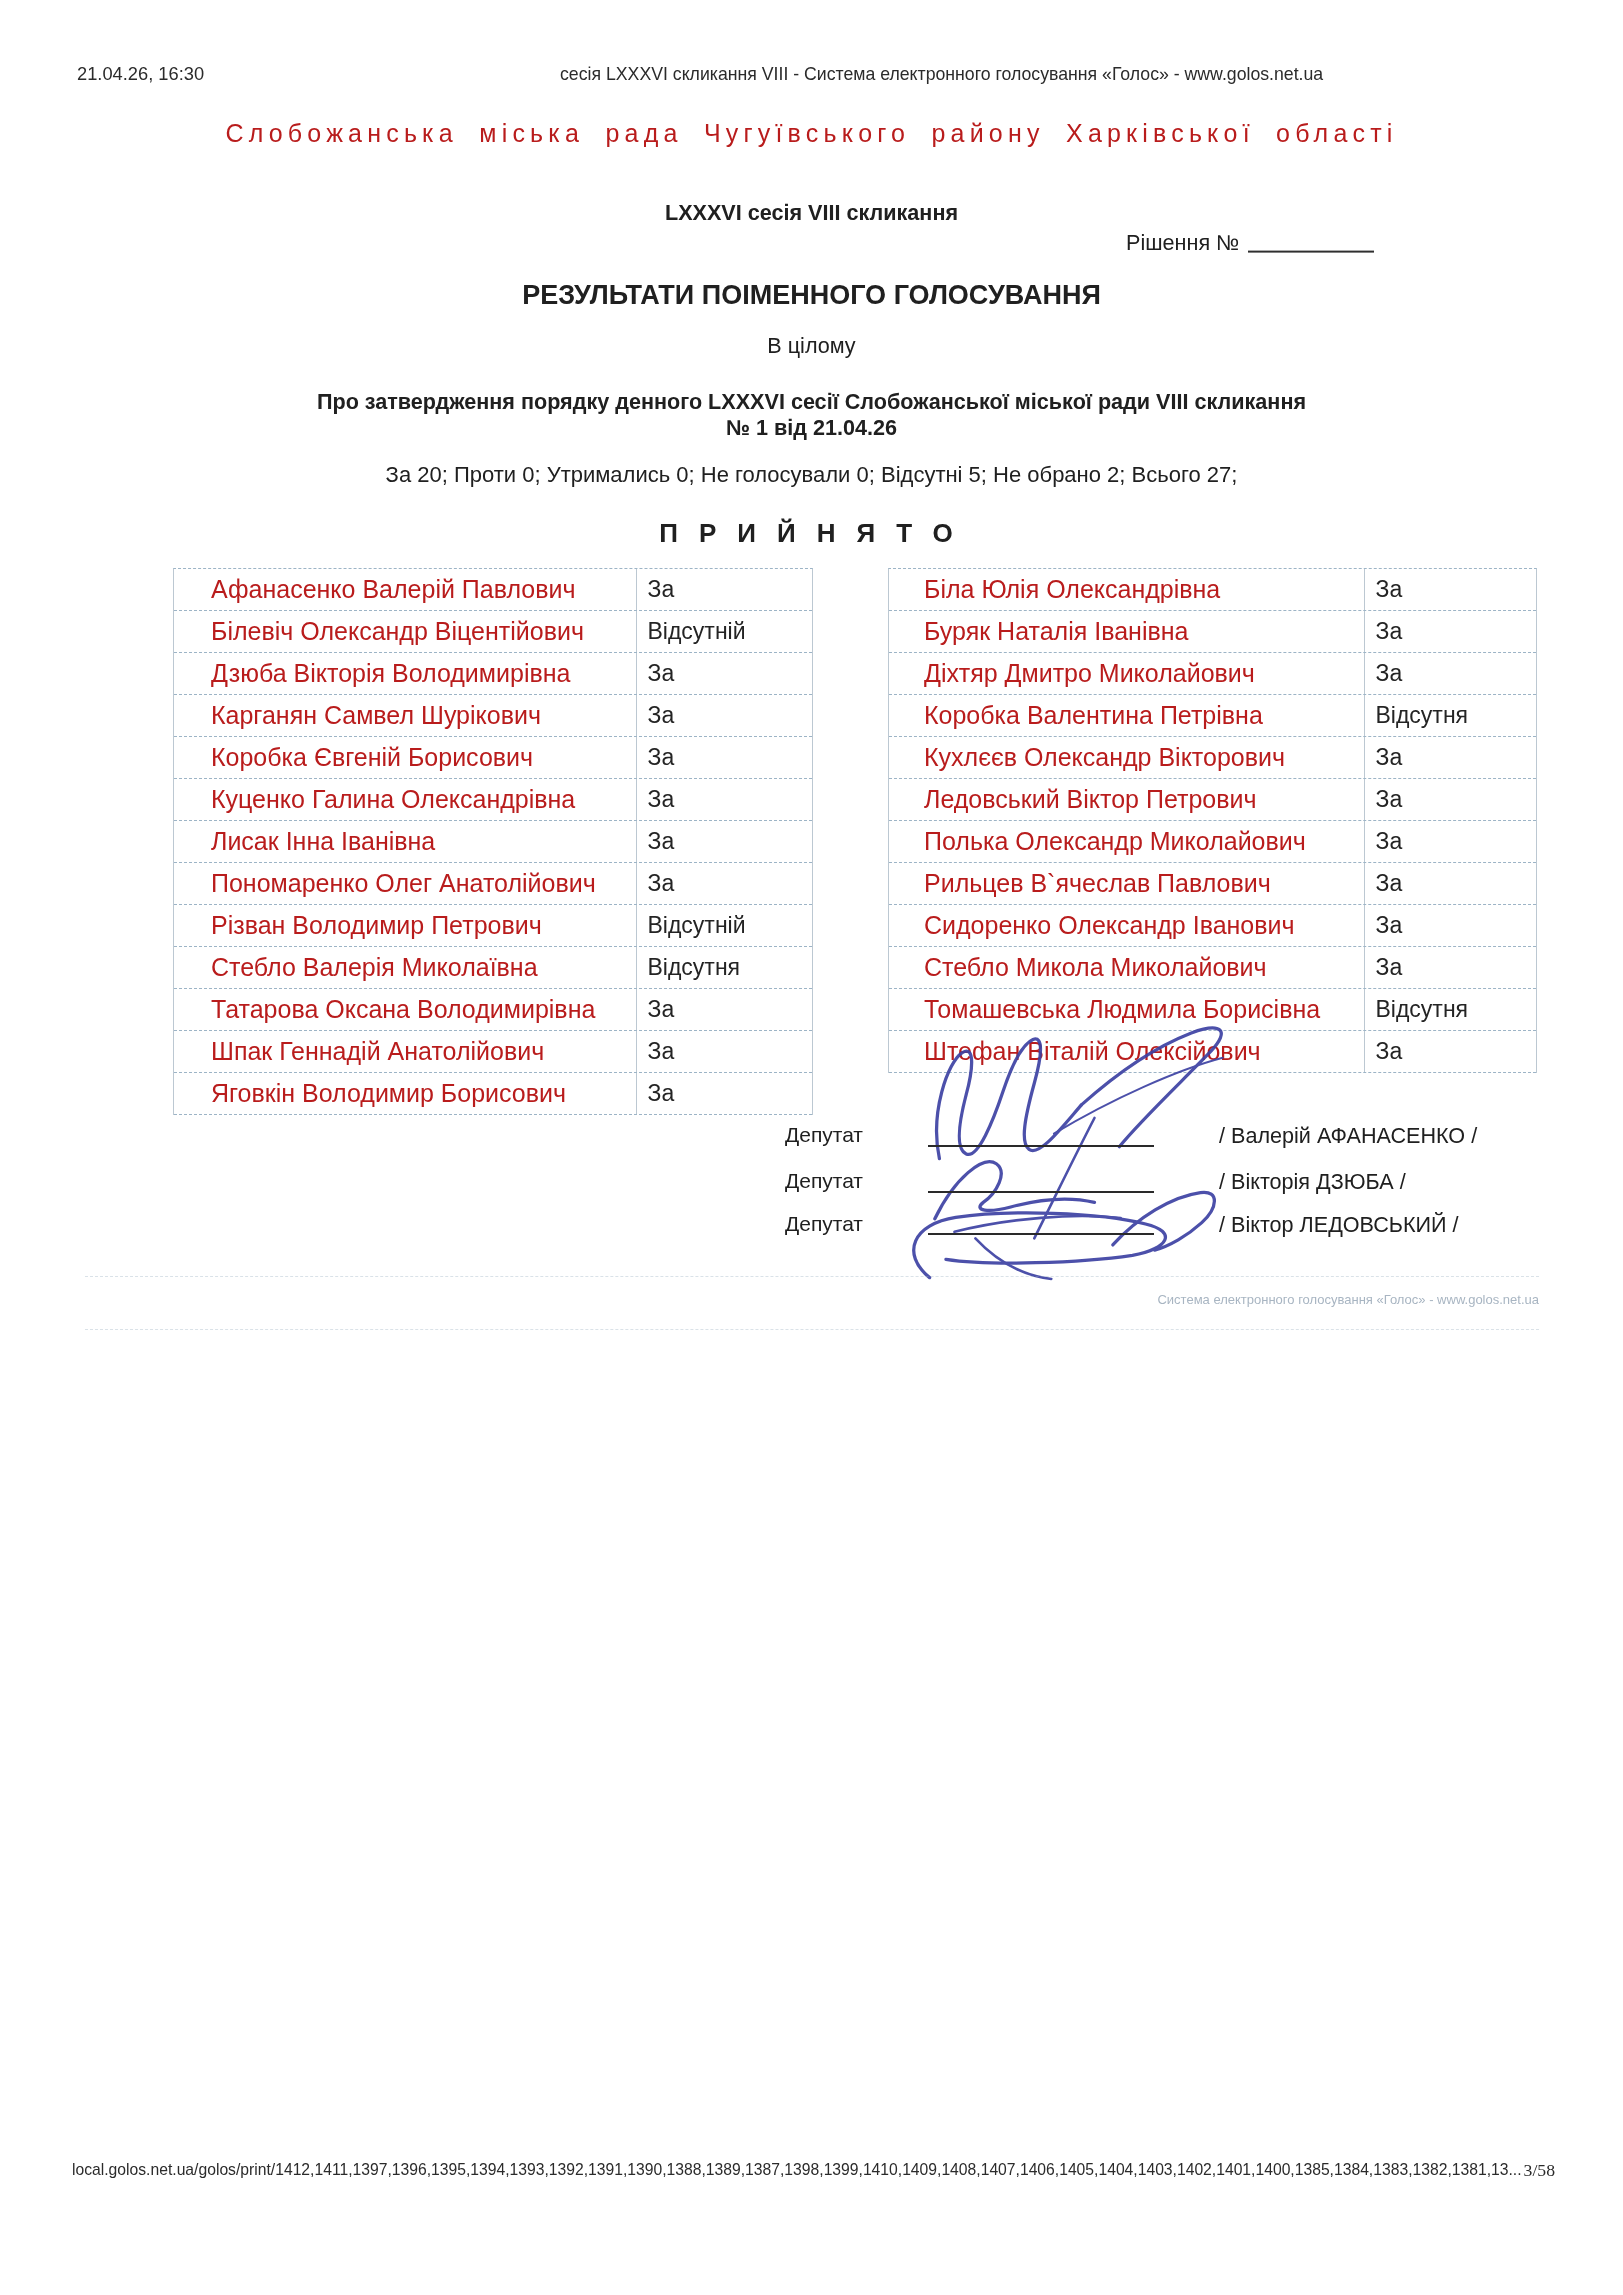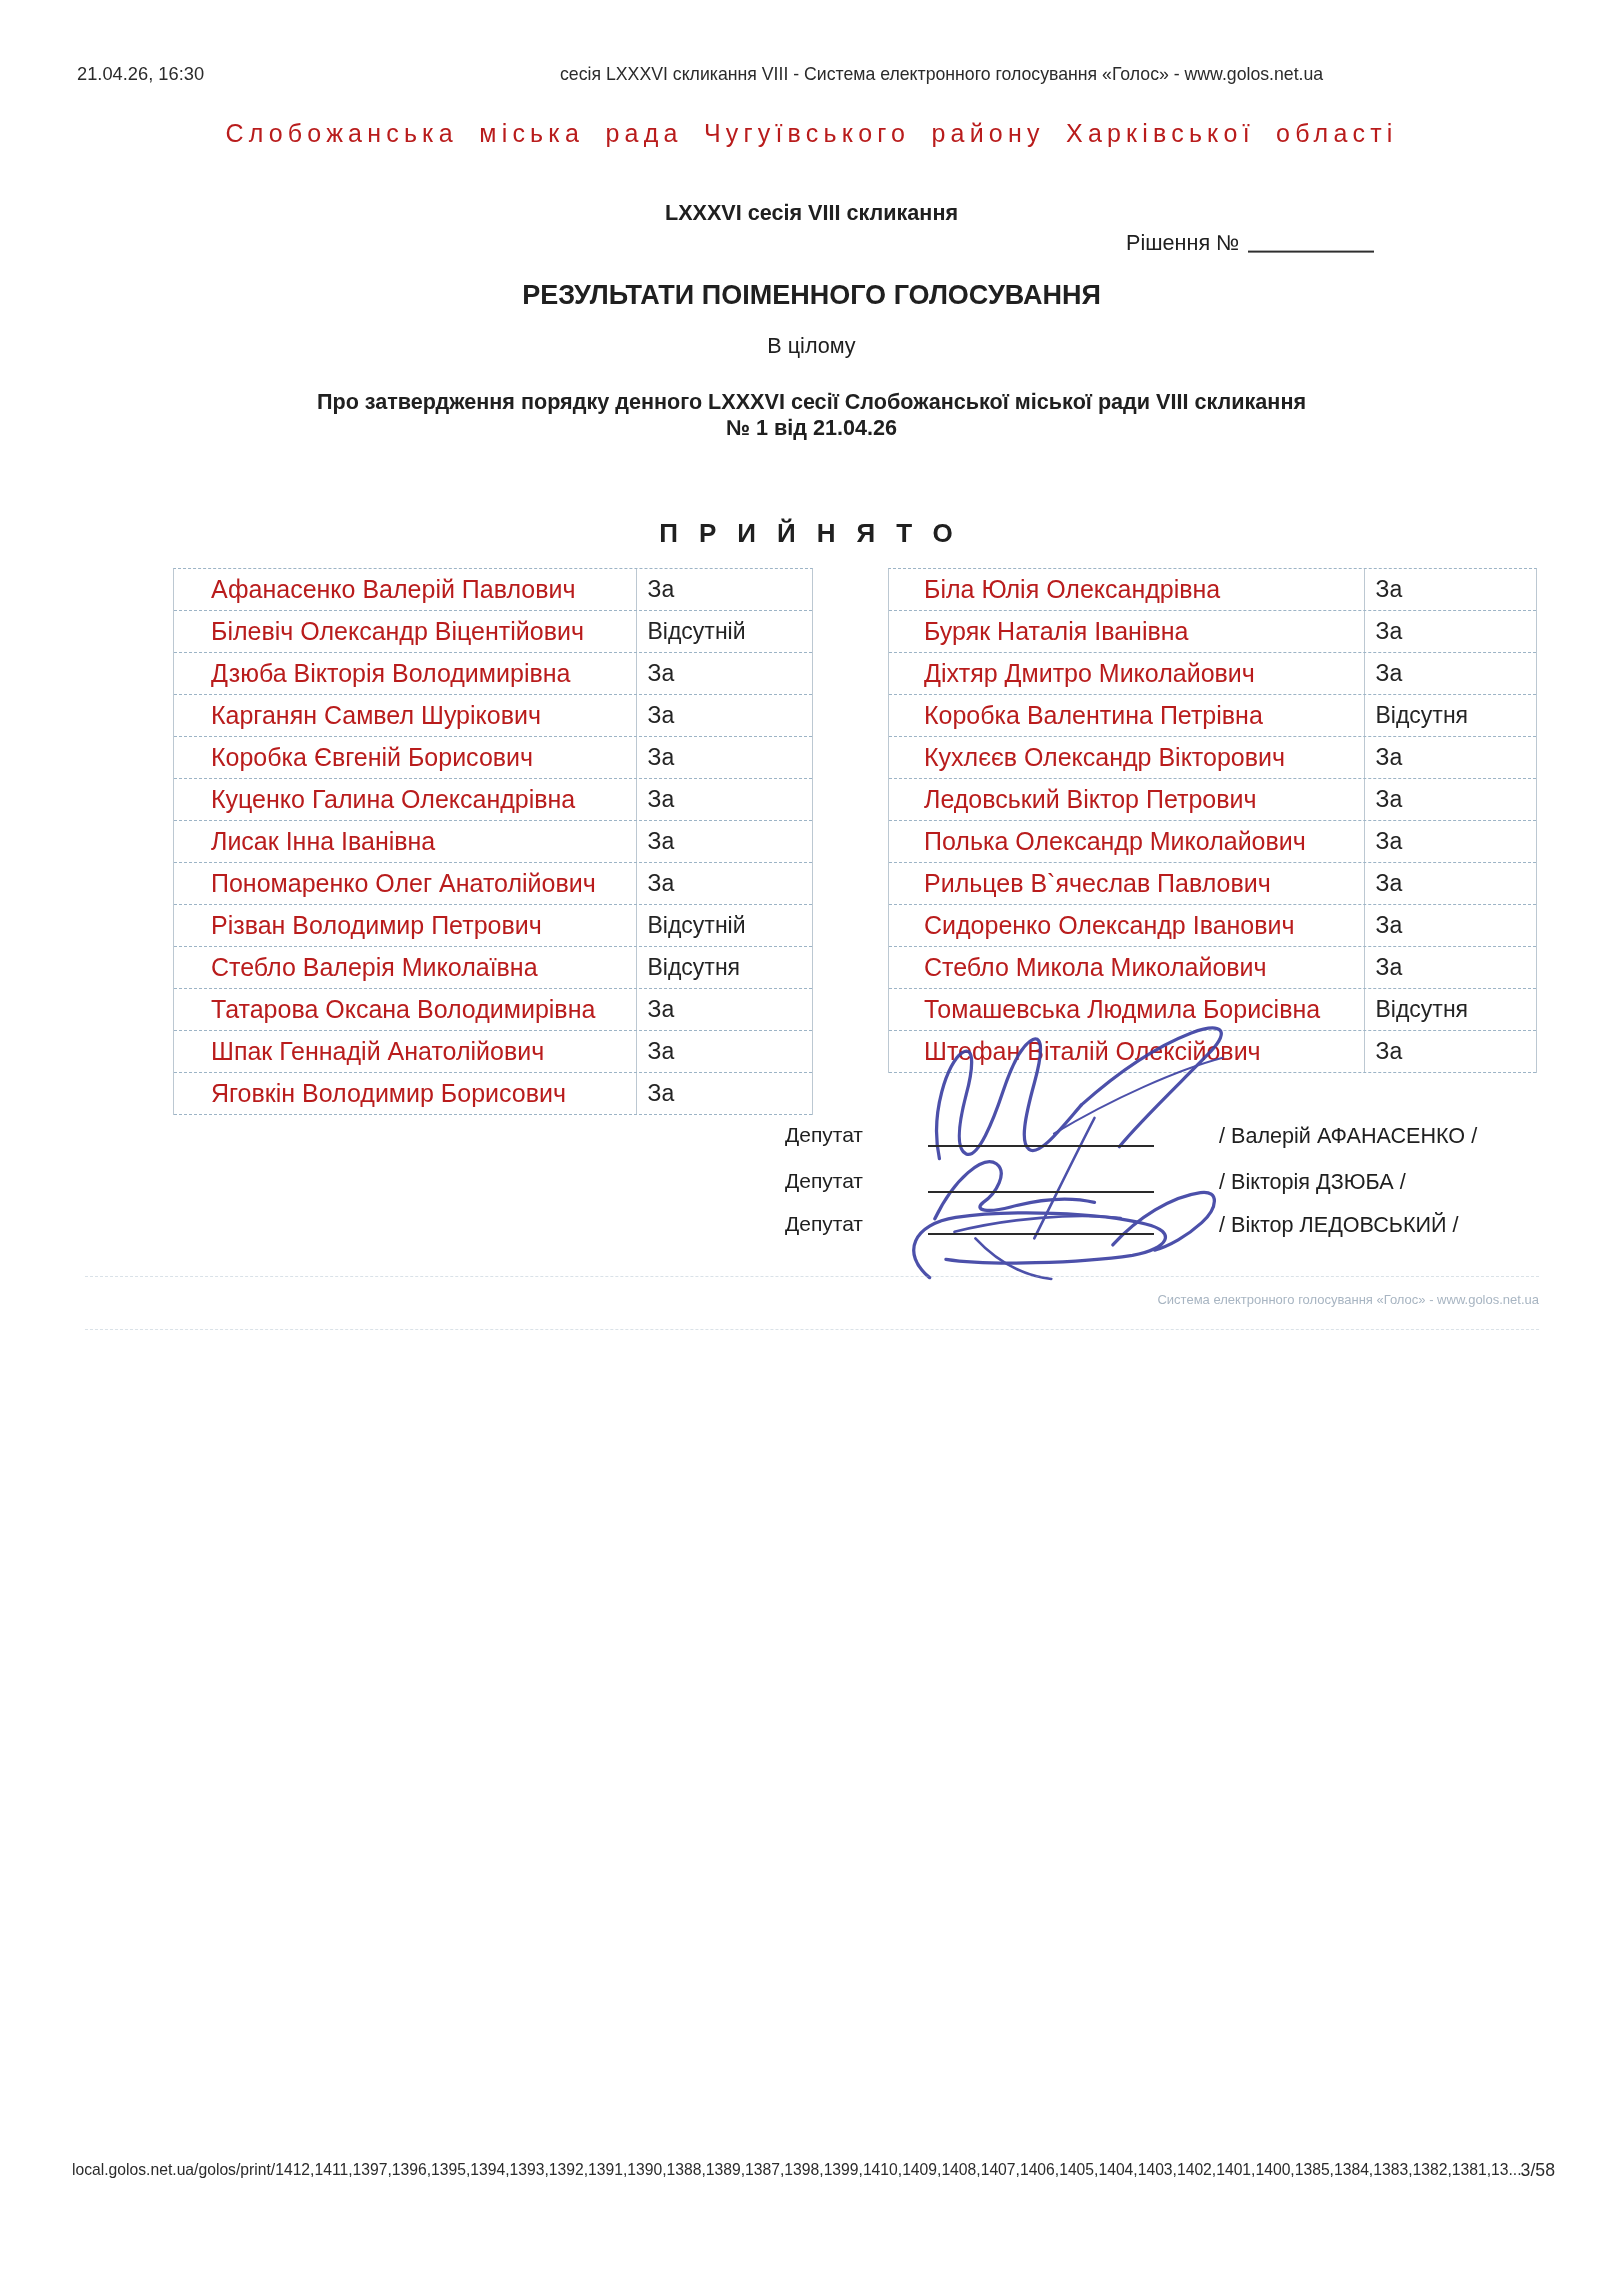--- a/index.html
+++ b/index.html
@@ -69,21 +69,21 @@
     right: 84px; top: 1292px; font-size: 13px; color: #a8b5c2; margin-left: 20px;
   }
   .scan-artifact {
     position: absolute; left: 85px; width: 1454px; height: 0;
     border-top: 1.3px dashed rgba(150, 172, 188, 0.35);
   }
   .artifact-1 { top: 1276px; }
   .artifact-2 { top: 1329px; }
 
   .footer-url  { left: 72px; top: 2161px; font-size: 15.7px; color: #2b2b2b; }
-  .footer-page { right: 68px; top: 2160px; font-size: 17.7px; color: #2b2b2b; }
+  .footer-page { right: 68px; top: 2160px; font-size: 17.7px; color: #2b2b2b; font-family: Liberation Serif, serif; }
 </style>
 </head>
 <body>
 
 <div class="page">
 
   <div class="abs print-header-left">21.04.26, 16:30</div>
   <div class="abs print-header-center">сесія LXXXVI скликання VIII - Система електронного голосування «Голос» - www.golos.net.ua</div>
 
   <div class="abs centered council-title">Слобожанська міська рада Чугуївського району Харківської області</div>
@@ -97,20 +97,21 @@
   <div class="abs centered results-title">РЕЗУЛЬТАТИ ПОІМЕННОГО ГОЛОСУВАННЯ</div>
 
 
   <div class="abs centered scope-line">В цілому</div>
 
   <div class="abs centered subject-block">
     <div>Про затвердження порядку денного LXXXVI сесії Слобожанської міської ради VIII скликання</div>
     <div>№ 1 від 21.04.26</div>
   </div>
 
+  <div class="abs centered summary-line">За 20; Проти 0; Утримались 0; Не голосували 0; Відсутні 5; Не обрано 2; Всього 27;</div>
 
   <div class="abs centered outcome-line">ПРИЙНЯТО</div>
 
   <div class="vt-table vt-left" id="vt-left">
       <div class="vt-row">
         <div class="vt-name">Афанасенко Валерій Павлович</div>
         <div class="vt-vote">За</div>
       </div>
       <div class="vt-row">
         <div class="vt-name">Білевіч Олександр Віцентійович</div>

